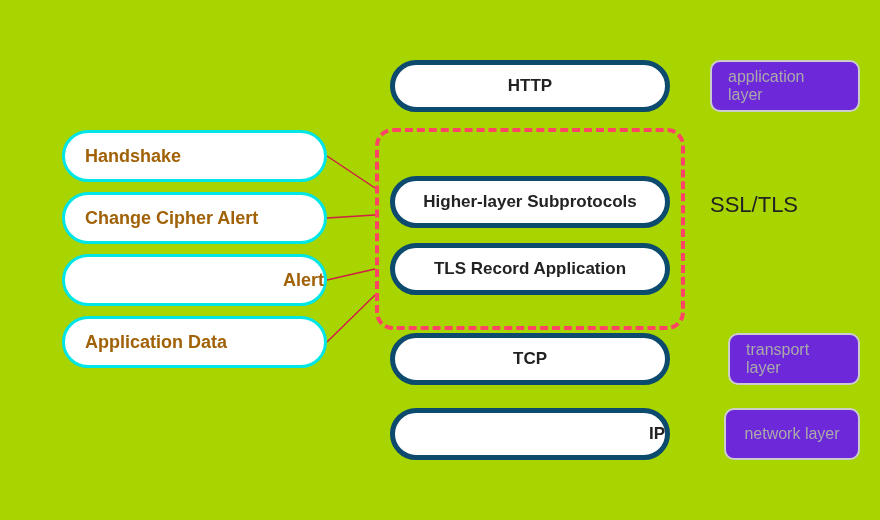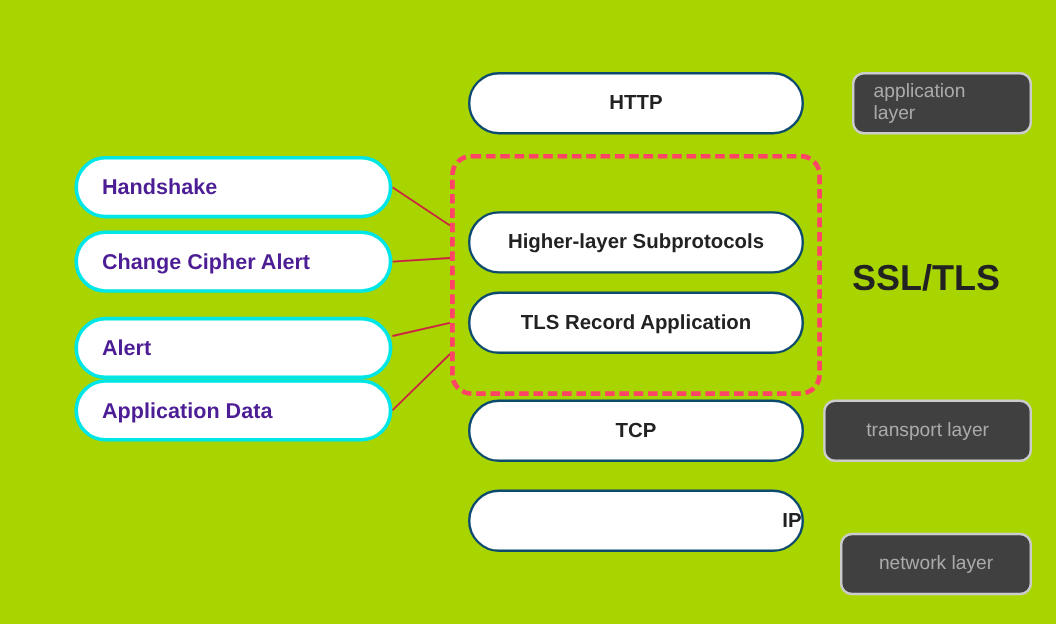--- a/index.html
+++ b/index.html
@@ -19,59 +19,59 @@
       border: 3px solid #00e5e5;
       border-radius: 28px;
       left: 62px;
       width: 265px;
       height: 52px;
       display: flex;
       align-items: center;
       padding-left: 20px;
       font-size: 18px;
       font-weight: bold;
-      color: #4c1d95;
+      color: #a16207;
     }
 
     
     .dashed-container {
       position: absolute;
       left: 375px;
       top: 128px;
       width: 310px;
       height: 202px;
       border: 4px dashed #ff4466;
       border-radius: 18px;
       background: transparent;
     }
 
     
     .center-box {
       position: absolute;
       background: white;
-      border: 2px solid #0c4a6e;
+      border: 5px solid #0c4a6e;
       border-radius: 28px;
       left: 390px;
       width: 280px;
       height: 52px;
       display: flex;
       align-items: center;
       justify-content: center;
       font-size: 17px;
       font-weight: bold;
       color: #222;
     }
 
     
     .right-label {
       position: absolute;
       right: 20px;
       border: 2px solid #ccc;
       border-radius: 10px;
-      background: #404040;
+      background: #6d28d9;
       padding: 20px 16px;
       font-size: 16px;
       color: #aaa;
       display: flex;
       align-items: center;
       justify-content: center;
     }
 
     
     svg.connectors {
@@ -96,30 +96,30 @@
 
   <line x1="327" y1="342" x2="375" y2="295" stroke="#cc2244" stroke-width="1.5"></line>
 </svg>
 
 <div class="left-box" style="top:130px;">
   <span>Handshake</span>
 </div>
 <div class="left-box" style="top:192px;">
   <span>Change Cipher Alert</span>
 </div>
-<div class="left-box" style="top:264px;">
+<div class="left-box" style="top:254px;justify-content:flex-end;">
   <span>Alert</span>
 </div>
 <div class="left-box" style="top:316px;">
   <span>Application Data</span>
 </div>
 
 <div class="dashed-container"></div>
 
-<div style="position:absolute; left:710px; top:216px; font-size:30px; font-weight:bold; color:#222;">SSL/TLS</div>
+<div style="position:absolute; left:710px; top:192px; font-size:22px; font-weight:normal; color:#222;">SSL/TLS</div>
 
 <div style="position:absolute; left:405px; top:181px; width:16px; height:16px; background:#ff4466; border-radius:50%;"></div>
 
 <div class="center-box" style="top:176px;">
   <span>Higher-layer Subprotocols</span>
 </div>
 <div class="center-box" style="top:243px;">
   <span>TLS Record Application</span>
 </div>
 
@@ -129,18 +129,18 @@
 <div class="center-box" style="top:333px; left:390px;">
   <span>TCP</span>
 </div>
 <div class="center-box" style="top:408px; left:390px;justify-content:flex-end;">
   <span>IP</span>
 </div>
 
 <div class="right-label" style="top:60px; width:150px; height:52px;">
   <span>application layer</span>
 </div>
-<div class="right-label" style="top:333px; width:174px; height:52px;">
+<div class="right-label" style="top:333px; width:132px; height:52px;">
   <span>transport layer</span>
 </div>
-<div class="right-label" style="top:408px; width:160px; height:52px;margin-top:36px;">
+<div class="right-label" style="top:408px; width:136px; height:52px;">
   <span>network layer</span>
 </div>
 
 </body></html>

